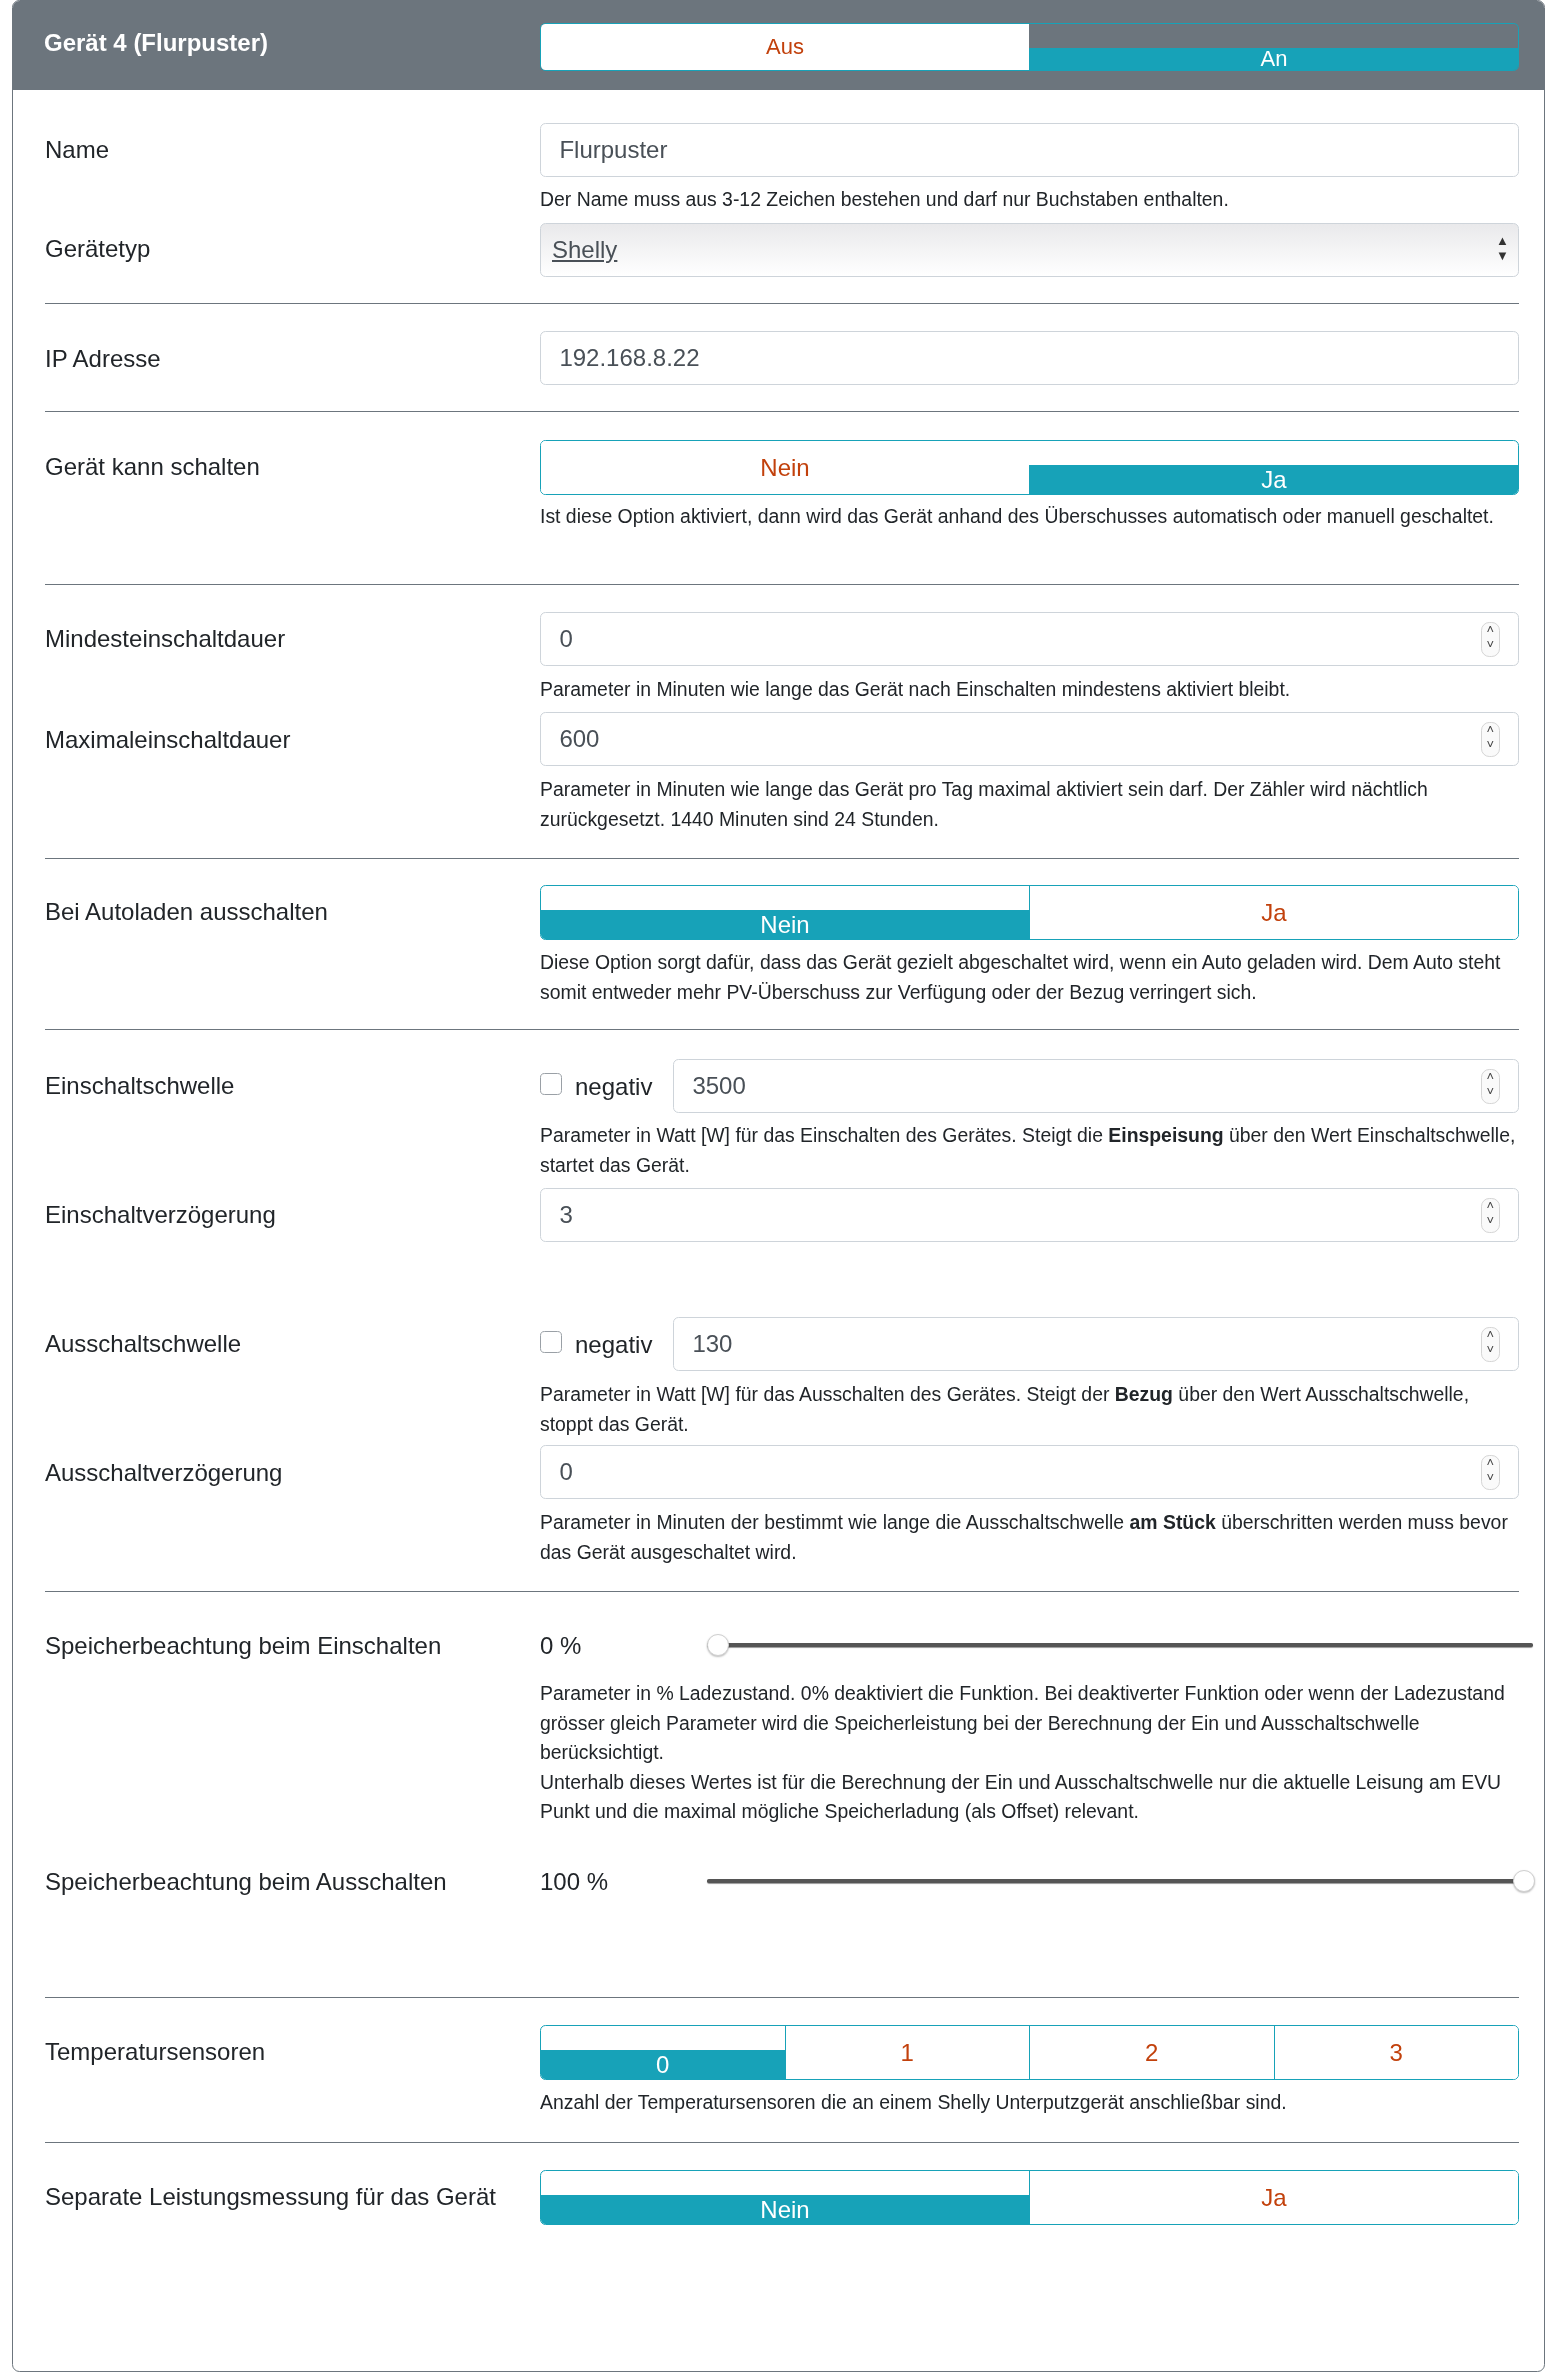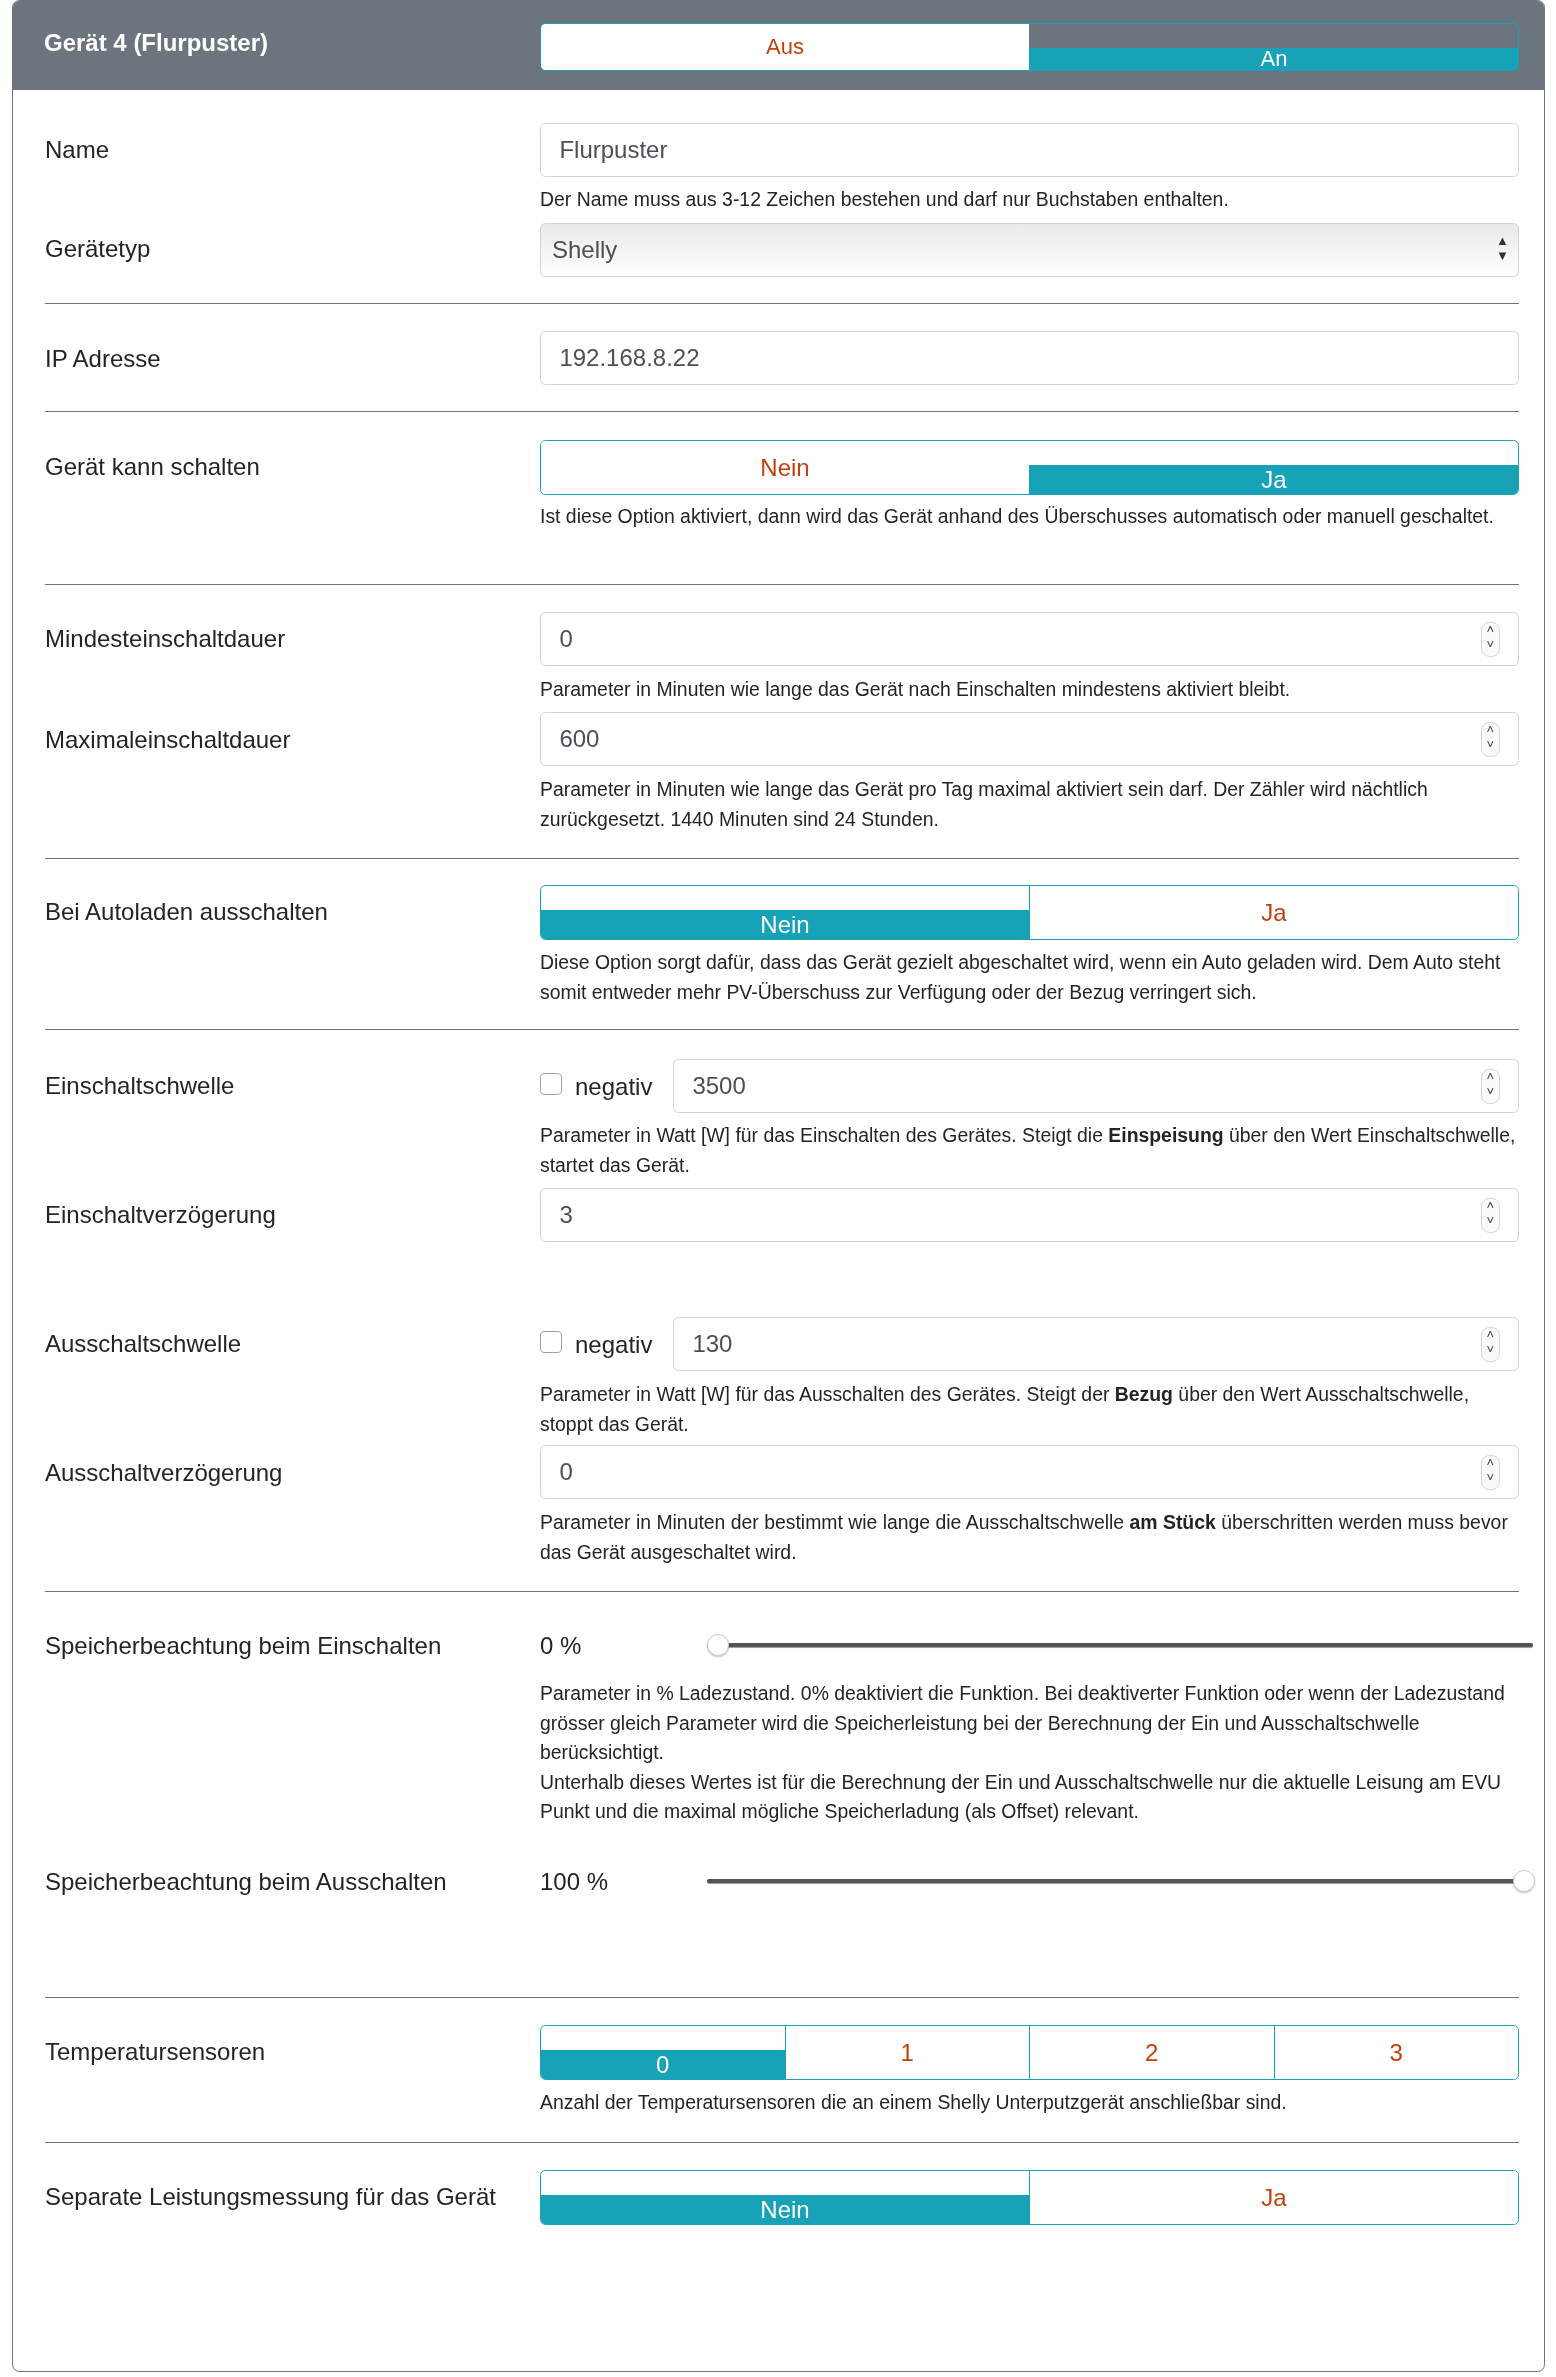--- a/index.html
+++ b/index.html
@@ -9,21 +9,21 @@
           border:1.8px solid #6c757d; border-radius:7.4px; box-sizing:border-box; overflow:hidden; background:#fff;padding-left:6px; }
   .card-header { position:absolute; left:0; top:0; right:0; height:89px; background:#6c757d; }
   .card-title { position:absolute; left:31px; top:28px; font-size:24px; font-weight:bold; color:#ffffff; }
   .label { position:absolute; left:32px; font-size:24px; color:#212529; white-space:nowrap; }
   .help { position:absolute; left:527px; width:987px; font-size:19.4px; line-height:29.5px; color:#212529; }
   .help b { font-weight:bold; }
   .sep { position:absolute; left:32px; width:1474px; height:0; border-top:1.8px solid #6c757d; }
   .input { position:absolute; left:527px; width:979px; height:54px; border:1.8px solid #ced4da; border-radius:5.5px;
            box-sizing:border-box; background:#fff; font-size:24px; color:#495057; padding-left:18.4px;
            line-height:51px; }
-  .select { background:linear-gradient(#e9e9eb,#ffffff); padding-left:11px; }
+  .select { background:linear-gradient(#e9e9eb,#ffffff); padding-left:11px;text-decoration:underline; }
   .spin { position:absolute; right:18.4px; top:9.2px; width:16.6px; height:33px; border:0.9px solid #d5d5d5; border-radius:8.3px;
           font-size:13px; line-height:14.8px; text-align:center; color:#444; background:#fafafa; }
   .spin span { display:block; }
   .sel-arrows { position:absolute; right:9.2px; top:10px; font-size:13px; line-height:14.8px; color:#333; text-align:center; }
   .btngroup { position:absolute; left:527px; width:979px; height:55px; display:flex; border:1.8px solid #17a2b8;
               border-radius:5.5px; box-sizing:border-box; overflow:hidden; }
   .btngroup .btn { flex:1; display:flex; align-items:center; justify-content:center; font-size:24px;
                    color:#c2410c; background:#fff; box-sizing:border-box; }
   .btngroup .btn.active { background:#17a2b8; color:#fff;margin-top:24px; }
   .btngroup .btn + .btn { border-left:1.8px solid #17a2b8; }

